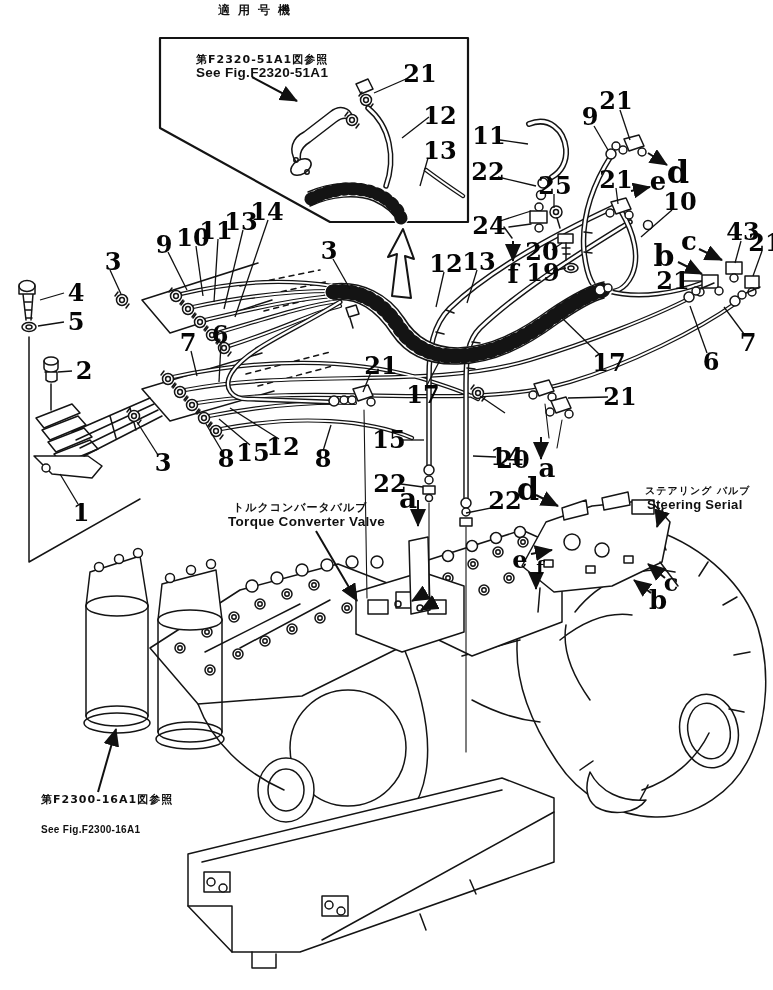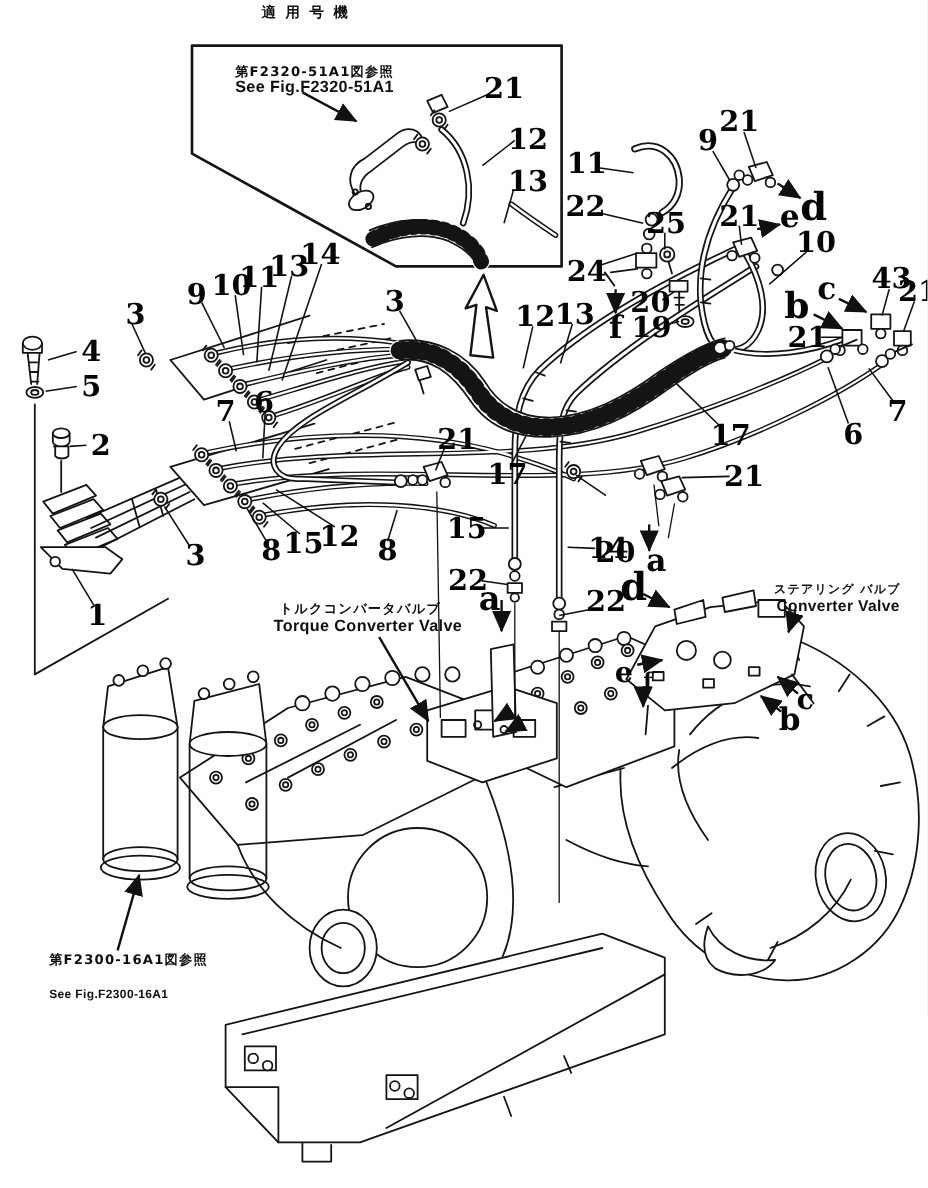--- a/index.html
+++ b/index.html
@@ -388,21 +388,21 @@
       <line x1="424" y1="594" x2="412" y2="601" stroke="#101010" stroke-width="2" marker-end="url(#ah)"></line>
       <line x1="434" y1="603" x2="421" y2="610" stroke="#101010" stroke-width="2" marker-end="url(#ah)"></line>
     </svg>
 
 <div class="txt" id="t-title-jp">適用号機</div>
 <div class="txt jp" id="t-inset-jp">第F2320-51A1図参照</div>
 <div class="txt en" id="t-inset-en">See Fig.F2320-51A1</div>
 <div class="txt jp" id="t-torque-jp">トルクコンバータバルブ</div>
 <div class="txt en" id="t-torque-en">Torque Converter Valve</div>
 <div class="txt jp" id="t-steer-jp">ステアリング バルブ</div>
-<div class="txt en" id="t-steer-en">Converter Valve</div>
+<div class="txt en" id="t-steer-en">Steering Serial</div>
 <div class="txt jp" id="t-filter-jp">第F2300-16A1図参照</div>
 <div class="txt en" id="t-filter-en">See Fig.F2300-16A1</div>
 
 <div id="callout-layer">
       <div class="callout" style="left: 420px; top: 74px;">21</div>
       <div class="callout" style="left: 440px; top: 116px;">12</div>
       <div class="callout" style="left: 440px; top: 151px;">13</div>
       <div class="callout" style="left: 76px; top: 293px;">4</div>
       <div class="callout" style="left: 76px; top: 322px;">5</div>
       <div class="callout" style="left: 113px; top: 262px;">3</div>

